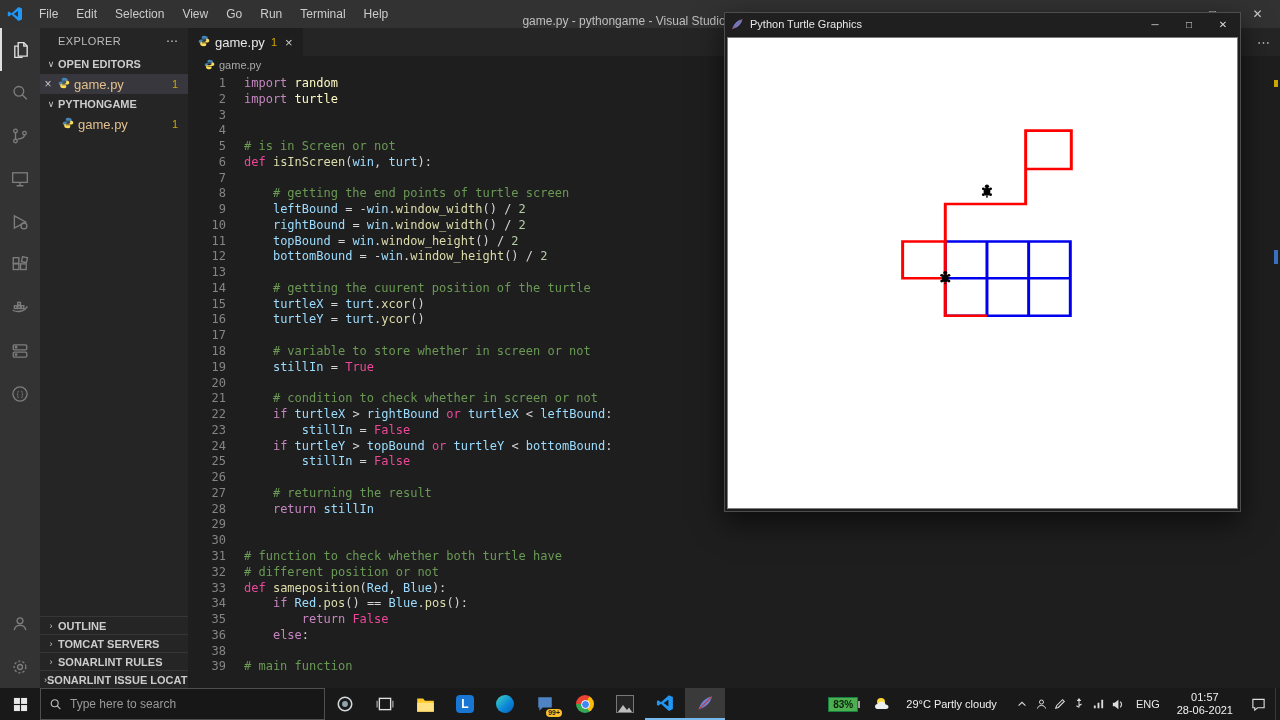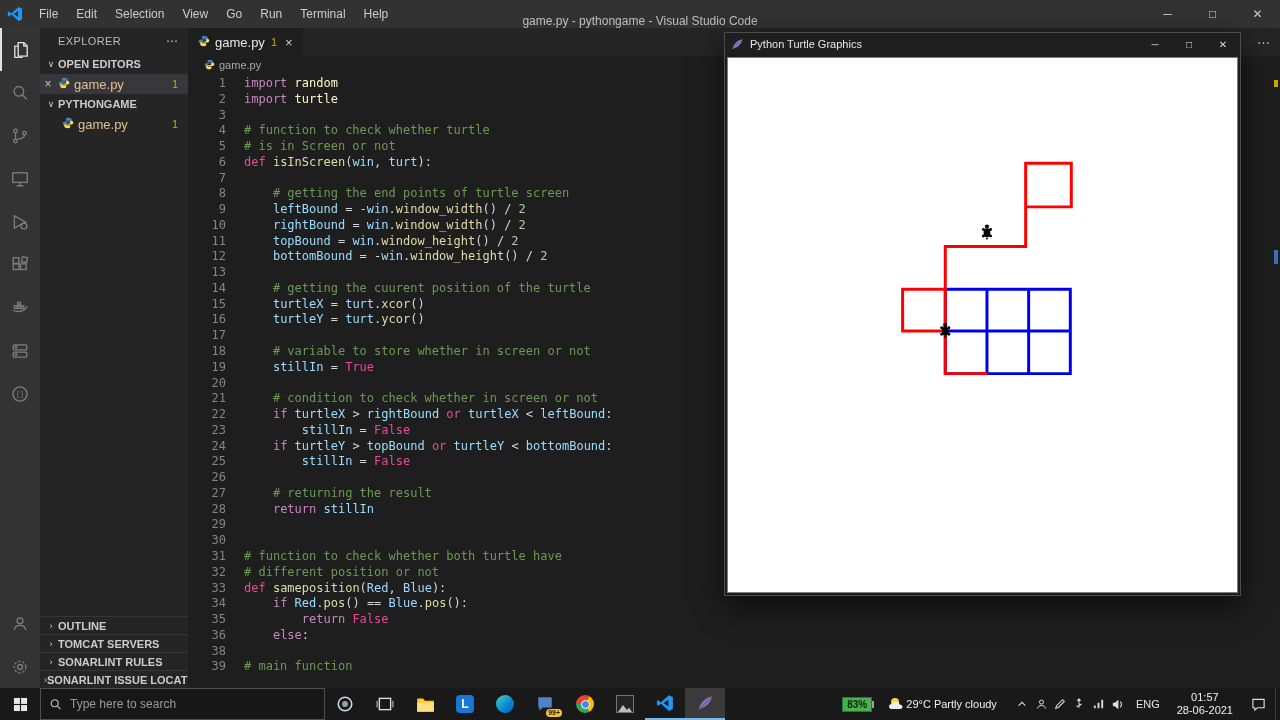--- a/index.html
+++ b/index.html
@@ -53,21 +53,21 @@
   .code-line{display:flex;height:15.77px}
   .ln{width:38px;flex:none;text-align:right;color:#858585;margin-right:18px;user-select:none}
   .lc{white-space:pre}
   .kw{color:#c586c0}.kw2{color:#ec4899}.mod{color:#fef9c3}.com{color:#6a9955}
   .fn{color:#dcdcaa}.var{color:#9cdcfe}.num{color:#b5cea8}.txt{color:#d4d4d4}
   .u{text-decoration-thickness:1px;text-underline-offset:2px}
   .ruler-warn{position:absolute;right:2px;top:52px;width:4px;height:7px;background:#cca700}
   .ruler-mark{position:absolute;right:2px;top:222px;width:4px;height:14px;background:#3b6fbf}
 
   
-  .turtle-window{position:absolute;left:724px;top:32px;width:517px;height:564px;background:#1d1d1d;border:1px solid #4d4d4d;box-shadow:0 10px 28px rgba(0,0,0,.6);z-index:50}
+  .turtle-window{position:absolute;left:724px;top:12px;width:517px;height:500px;background:#1d1d1d;border:1px solid #4d4d4d;box-shadow:0 10px 28px rgba(0,0,0,.6);z-index:50}
   .tw-titlebar{height:22px;background:#1f1f1f;display:flex;align-items:center}
   .tw-icon{margin-left:6px;display:flex}
   .tw-title{font-size:11px;color:#e8e8e8;margin-left:6px}
   .tw-controls{margin-left:auto;display:flex}
   .tw-btn{width:34px;height:22px;color:#dddddd;font-size:10px;display:flex;align-items:center;justify-content:center}
   .tw-canvas{position:absolute;left:2px;right:2px;top:24px;bottom:2px;background:#ffffff;border:1px solid #7d7d7d}
   .tw-canvas svg{width:100%;height:100%;display:block}
 
   
   .taskbar{position:absolute;left:0;bottom:0;width:1280px;height:32px;background:#191919;display:flex;align-items:center;z-index:100}
@@ -83,21 +83,21 @@
   .l-icon{width:18px;height:18px;border-radius:4px;background:#1976d2;color:#fff;font-weight:bold;font-size:12px;display:flex;align-items:center;justify-content:center}
   .edge-icon{width:18px;height:18px;border-radius:50%;background:linear-gradient(135deg,#3dd6c4,#0a84d8 60%,#0b5fb0)}
   .chrome-icon{width:18px;height:18px;border-radius:50%;background:conic-gradient(from -90deg,#ea4335 0 33.3%,#fbbc05 33.3% 66.6%,#34a853 66.6% 100%);position:relative}
   .chrome-icon::after{content:"";position:absolute;inset:4.5px;background:#4285f4;border:1.5px solid #fff;border-radius:50%}
   .photos-icon{width:18px;height:18px;background:#242424;border:1px solid #777;display:flex;align-items:flex-end;justify-content:center;overflow:hidden}
   .tray{margin-left:auto;display:flex;align-items:center;height:32px}
   .battery{display:flex;align-items:center;margin-right:14px}
   .battery-body{background:#4caf50;color:#0c230c;font-size:10px;font-weight:bold;padding:1px 4px;border:1px solid #15803d}
   .battery-cap{width:2px;height:7px;background:#9e9e9e}
   .weather{display:flex;align-items:center;margin-right:16px}
-  .weather-text{color:#f0f0f0;font-size:11px;margin-left:0;white-space:nowrap}
+  .weather-text{color:#f0f0f0;font-size:11px;margin-left:14px;white-space:nowrap}
   .tray-icons{display:flex;align-items:center}
   .tray-ico{width:19px;height:32px;display:flex;align-items:center;justify-content:center}
   .tray-ico svg{stroke:#dddddd;fill:none;stroke-width:1.2}
   .lang{color:#e8e8e8;font-size:11px;padding:0 9px}
   .clock{text-align:center;color:#f0f0f0;font-size:11px;line-height:13px;padding:0 8px;white-space:nowrap}
   .action-center{width:34px;height:32px;display:flex;align-items:center;justify-content:center}
   .show-desktop{width:5px;height:32px;border-left:1px solid #3a3a3a}
 </style>
 </head>
 <body>
@@ -295,21 +295,20 @@
         <div class="code-line">
           <span class="ln">2</span>
           <span class="lc"><span class="kw">import </span><span class="mod">turtle</span></span>
         </div>
         <div class="code-line">
           <span class="ln">3</span>
           <span class="lc"></span>
         </div>
         <div class="code-line">
           <span class="ln">4</span>
-          <span class="lc"><span class="com"># function to check whether turtle</span></span>
         </div>
         <div class="code-line">
           <span class="ln">5</span>
           <span class="lc"><span class="com"># is in Screen or not</span></span>
         </div>
         <div class="code-line">
           <span class="ln">6</span>
           <span class="lc"><span class="kw2">def </span><span class="fn u">isInScreen</span><span class="txt">(</span><span class="var">win</span><span class="txt">, </span><span class="var">turt</span><span class="txt">):</span></span>
         </div>
         <div class="code-line">

